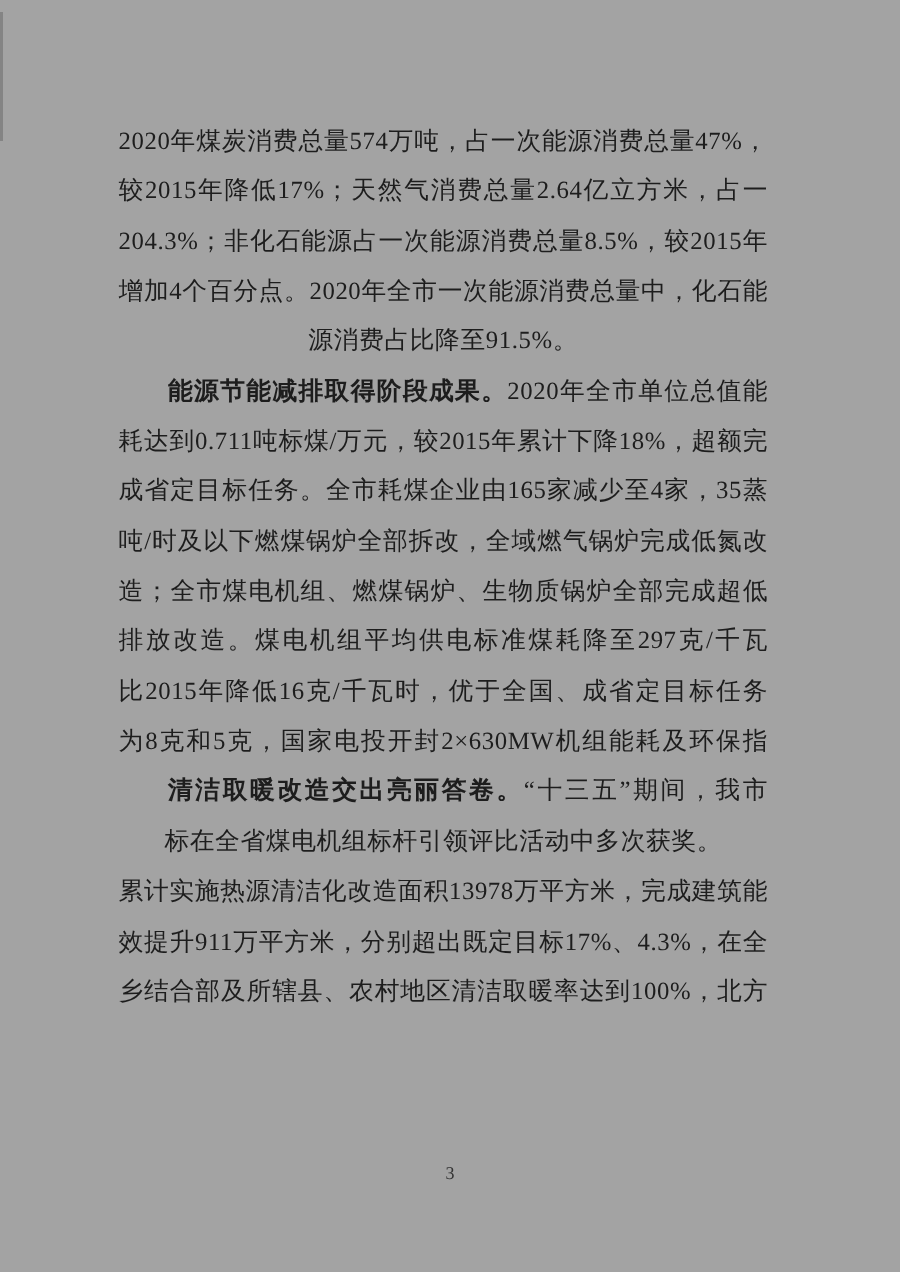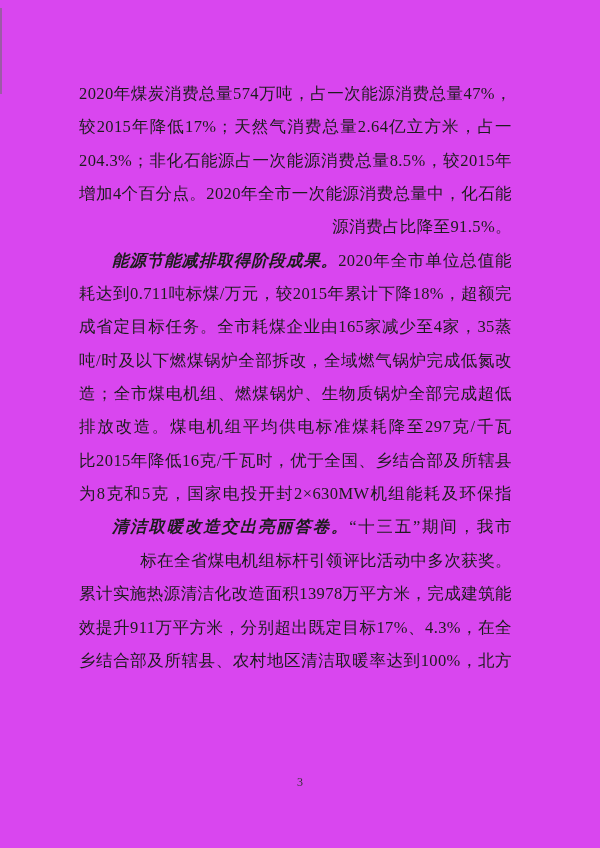--- a/index.html
+++ b/index.html
@@ -11,21 +11,21 @@
     height: 848px;
     background: #ffffff;
     font-family: "Liberation Serif", "DejaVu Serif", serif;
     color: #1d1d1d;
     position: relative;
     overflow: hidden;
   }
   .page {
     position: absolute;
     inset: 0;
-    background: #d946ef;
+    background: #a3a3a3;
   }
   
   .scan-artifact {
     position: absolute;
     left: 0;
     top: 8px;
     width: 2px;
     height: 86px;
     background: #6b6b6b;
     opacity: 0.55;
@@ -35,33 +35,32 @@
     left: 79px;
     top: 77px;
     width: 433px;
   }
   .line {
     height: 33.35px;
     line-height: 33.35px;
     font-size: 16.5px;
     letter-spacing: 0.4px;
     overflow: hidden;
-    text-align: right;
+    text-align: center;
   }
   .just {
     text-align: justify;
     text-align-last: justify;
     text-justify: inter-ideograph;
   }
   .indent {
     padding-left: 33px;
   }
   .lead-bold {
     font-weight: 700;
-    font-style: italic;
   }
   .page-number {
     position: absolute;
     top: 775px;
     left: 0;
     width: 600px;
     text-align: center;
     font-size: 12px;
     color: #333333;
   }
@@ -82,21 +81,21 @@
     <div class="line">源消费占比降至91.5%。</div>
 
     <div class="line just indent">
       <span class="lead-bold">能源节能减排取得阶段成果。</span><span>2020年全市单位总值能</span>
     </div>
     <div class="line just">耗达到0.711吨标煤/万元，较2015年累计下降18%，超额完</div>
     <div class="line just">成省定目标任务。全市耗煤企业由165家减少至4家，35蒸</div>
     <div class="line just">吨/时及以下燃煤锅炉全部拆改，全域燃气锅炉完成低氮改</div>
     <div class="line just">造；全市煤电机组、燃煤锅炉、生物质锅炉全部完成超低</div>
     <div class="line just">排放改造。煤电机组平均供电标准煤耗降至297克/千瓦时，</div>
-    <div class="line just">比2015年降低16克/千瓦时，优于全国、乡结合部及所辖县</div>
+    <div class="line just">比2015年降低16克/千瓦时，优于全国、成省定目标任务</div>
     <div class="line just">为8克和5克，国家电投开封2×630MW机组能耗及环保指</div>
     <div class="line just indent">
       <span class="lead-bold">清洁取暖改造交出亮丽答卷。</span><span>“十三五”期间，我市</span>
     </div>
 
     <div class="line">标在全省煤电机组标杆引领评比活动中多次获奖。</div>
     <div class="line just">累计实施热源清洁化改造面积13978万平方米，完成建筑能</div>
     <div class="line just">效提升911万平方米，分别超出既定目标17%、4.3%，在全</div>
     <div class="line just">乡结合部及所辖县、农村地区清洁取暖率达到100%，北方</div>
 

